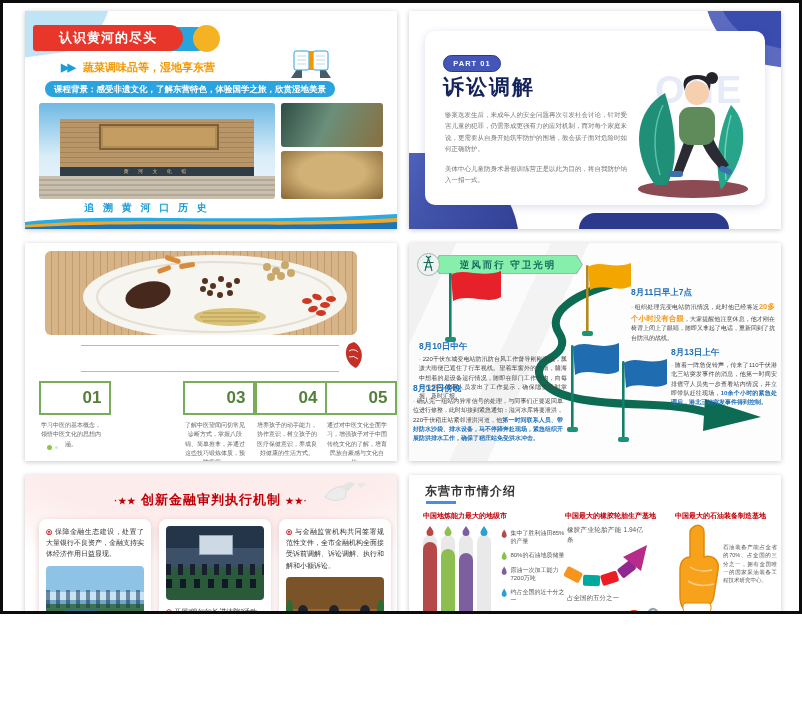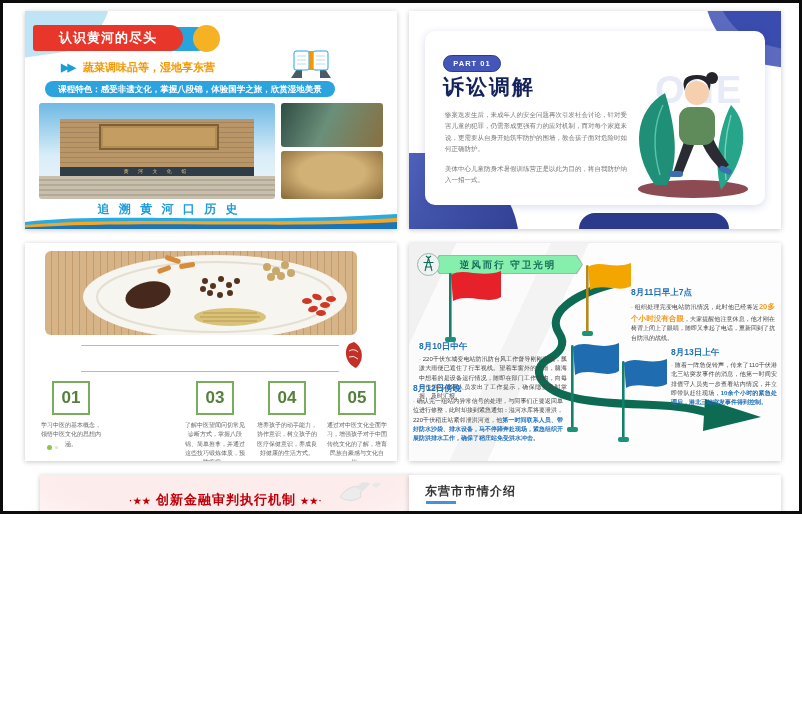--- a/index.html
+++ b/index.html
@@ -1,16 +1,16 @@
 <!DOCTYPE html>
 <html><head>
 <meta charset="utf-8">
 <style>
   html,body{margin:0;padding:0;background:#fff;}
-  .board{position:relative;width:802px;height:514px;background:#fff;border:3px solid #0c0c0c;
+  .board{position:relative;width:802px;height:614px;background:#fff;border:3px solid #0c0c0c;
          box-sizing:border-box;font-family:"Liberation Sans",sans-serif;overflow:hidden;}
   .slide{position:absolute;width:372px;height:218px;background:#fff;overflow:hidden;
          box-shadow:0 1px 5px rgba(0,0,0,.22);}
   #sl1{left:22px;top:8px}  #sl2{left:406px;top:8px}
   #sl3{left:22px;top:240px} #sl4{left:406px;top:240px}
   #sl5{left:22px;top:472px} #sl6{left:406px;top:472px}
   .abs{position:absolute;}
   
   .s1-corner{left:-30px;top:-18px;width:120px;height:60px;background:#bfe4f6;border-radius:0 0 70px 0;transform:rotate(-8deg);}
   .s1-bluepill{left:16px;top:16px;width:168px;height:24px;background:#29a3dc;border-radius:0 14px 14px 0;}
@@ -24,55 +24,55 @@
   .s1-photo{border-radius:3px;overflow:hidden;}
   .s1-sky{position:absolute;inset:0;background:linear-gradient(#6fb9e4,#d9edf8 55%,#eef6fb);}
   .s1-bld{position:absolute;left:9%;top:17%;width:82%;height:50%;
           background:repeating-linear-gradient(0deg,#b99668 0 4px,#a5835a 4px 5px);}
   .s1-relief{position:absolute;left:20%;top:10%;width:60%;height:46%;background:#c49d63;border:2px solid #7d6038;
           box-shadow:inset 0 0 0 2px #b38c52;}
   .s1-glass{position:absolute;left:9%;top:67%;width:82%;height:9%;background:#2e3d47;
           color:#e2c27a;font-size:5px;letter-spacing:4px;text-align:center;line-height:1.9;}
   .s1-steps{position:absolute;left:0;top:76%;width:100%;height:24%;
           background:repeating-linear-gradient(0deg,#c9bfae 0 3px,#b4a995 3px 5px);}
-  .s1-cap{left:26px;top:190px;width:236px;text-align:center;color:#1b9dd9;font-size:12px;letter-spacing:3px;font-weight:bold;}
+  .s1-cap{left:4px;top:190px;width:236px;text-align:center;color:#1b9dd9;font-size:10px;letter-spacing:3px;font-weight:bold;}
   
   .s2-blob-tr{right:-28px;top:-26px;width:110px;height:78px;background:#5c6bc0;border-radius:0 0 0 80px;transform:rotate(8deg);}
   .s2-blob-tr2{right:-20px;top:-34px;width:92px;height:64px;background:#3a4cae;border-radius:0 0 0 70px;transform:rotate(14deg);}
   .s2-blob-bl{left:-40px;bottom:-34px;width:150px;height:110px;background:linear-gradient(135deg,#5568c4,#2c3a8c);border-radius:0 90px 0 0;}
   .s2-blob-bc{left:170px;bottom:-10px;width:150px;height:26px;background:#2c3a8c;border-radius:16px 16px 0 0;}
   .s2-card{left:16px;top:20px;width:340px;height:174px;background:#fff;border-radius:10px;box-shadow:0 2px 8px rgba(40,60,140,.18);}
   .s2-part{left:34px;top:44px;width:56px;height:15px;background:#4456b7;border:1.5px solid #2c3a8c;border-radius:9px;
            color:#fff;font-size:7.5px;font-weight:bold;text-align:center;line-height:15px;letter-spacing:1px;}
   .s2-title{left:34px;top:62px;color:#15235c;font-size:21px;font-weight:bold;letter-spacing:2px;}
   .s2-one{left:246px;top:58px;color:#e7eaf7;font-size:38px;font-weight:bold;letter-spacing:2px;}
   .s2-p{left:36px;width:182px;color:#777;font-size:6.5px;line-height:1.75;text-align:justify;}
   
   .s3-photo{left:20px;top:8px;width:312px;height:84px;border-radius:6px;overflow:hidden;
             background:repeating-linear-gradient(90deg,#d7b488 0 6px,#c49c6b 6px 7px);}
   .s3-line{height:1px;background:#b9b9b9;}
   .s3-title{left:0;top:106px;width:100%;text-align:center;color:#4e7d43;font-size:14px;font-weight:bold;letter-spacing:5px;}
   .s3-goal{position:absolute;top:138px;width:64px;text-align:center;}
   .s3-num{width:34px;height:30px;margin:0 auto;border:2px solid #79ad5b;background:#fff;
-          color:#55803c;font-size:17px;font-weight:bold;line-height:30px;}
+          color:#55803c;font-size:17px;font-weight:bold;line-height:30px;padding-left:34px;}
   .s3-gt{margin-top:6px;color:#666;font-size:6px;line-height:1.55;text-align:center;}
   
   #sl4{background:linear-gradient(115deg,#f1f1f1 10%,#fbfbfb 10% 30%,#f3f3f3 30% 38%,#fdfdfd 38%);}
   .s4-hexo{left:24px;top:12px;width:150px;height:19px;background:#9ab8ae;
            clip-path:polygon(4% 0,96% 0,100% 50%,96% 100%,4% 100%,0 50%);}
   .s4-hexi{position:absolute;left:1px;top:1px;width:148px;height:17px;background:#86efac;
            clip-path:polygon(4% 0,96% 0,100% 50%,96% 100%,4% 100%,0 50%);
            color:#13695a;font-size:9.5px;font-weight:bold;letter-spacing:2px;text-align:center;line-height:17px;}
   .s4-circ{left:8px;top:10px;width:21px;height:21px;border-radius:50%;background:#eef3f1;border:1px solid #9ab8ae;z-index:3;}
   .s4-date{color:#1e6fb8;font-size:8.5px;font-weight:bold;margin-bottom:2px;}
   .s4-body{color:#444;font-size:6px;line-height:1.55;text-align:justify;}
   .hl-b{color:#1e6fb8;font-weight:bold;}
   .hl-o{color:#f59a1d;font-weight:bold;font-size:7.5px;}
   
-  #sl5{background:radial-gradient(120% 55% at 50% 0,#fdecec 0 38%,#fff 75%);margin-left:15px;}
+  #sl5{background:radial-gradient(120% 55% at 50% 0,#fdecec 0 38%,#fff 75%);}
   .s5-title{left:0;top:16px;width:100%;text-align:center;color:#c00008;font-weight:bold;font-size:13px;letter-spacing:1px;}
   .s5-star{font-size:9px;}
   .s5-card{position:absolute;top:44px;width:112px;height:152px;background:#fff;border-radius:8px;
            box-shadow:0 2px 6px rgba(190,120,120,.4);padding:7px 7px;box-sizing:border-box;}
   .s5-t{color:#333;font-size:7px;line-height:1.6;text-align:justify;}
   .s5-b{color:#c00008;font-weight:bold;}
   .s5-ph{border-radius:4px;overflow:hidden;position:relative;}
   
   .s6-title{left:16px;top:8px;color:#333;font-size:12px;font-weight:bold;letter-spacing:1px;}
   .s6-ul{left:17px;top:26px;width:30px;height:3px;background:#4a90d9;}
@@ -94,21 +94,21 @@
     <div class="abs s1-chev">▶▶</div>
     <div class="abs s1-sub">蔬菜调味品等，湿地享东营</div>
     <svg class="abs" style="left:262px;top:38px" width="48" height="30" viewBox="0 0 48 30">
       <path d="M10 20 L4 29 h11 v-9 z" fill="#4a5a66"></path>
         <path d="M38 20 L44 29 h-11 v-9 z" fill="#4a5a66"></path>
       <rect x="7" y="2" width="15" height="19" rx="2" fill="#fff" stroke="#2aa3de"></rect>
       <rect x="26" y="2" width="15" height="19" rx="2" fill="#fff" stroke="#2aa3de"></rect>
       <rect x="22" y="2" width="4" height="19" fill="#f39800"></rect>
       <path d="M10 7h9M10 11h9M29 7h9M29 11h9M10 15h9M29 15h9" stroke="#bcd9ec" stroke-width="1"></path>
     </svg>
-    <div class="abs s1-feature">课程特色：感受非遗文化，掌握八段锦，体验国学之旅，欣赏湿地美景</div>
+    <div class="abs s1-feature">课程背景：感受非遗文化，了解东营特色，体验国学之旅，欣赏湿地美景</div>
     <div class="abs s1-photo" style="left:14px;top:92px;width:236px;height:96px">
       <div class="s1-sky"></div>
       <div class="s1-bld">
           <div class="s1-relief"></div>
         </div>
       <div class="s1-glass">黄 河 文 化 馆</div>
       <div class="s1-steps"></div>
     </div>
     <div class="abs s1-photo" style="left:256px;top:92px;width:102px;height:44px;background:linear-gradient(115deg,#2e4d44,#6b8f7a 45%,#8a6f3f)"></div>
     <div class="abs s1-photo" style="left:256px;top:140px;width:102px;height:48px;background:radial-gradient(80% 90% at 50% 45%,#d2b176 0 40%,#9a7a46 75%,#6e5329)"></div>

